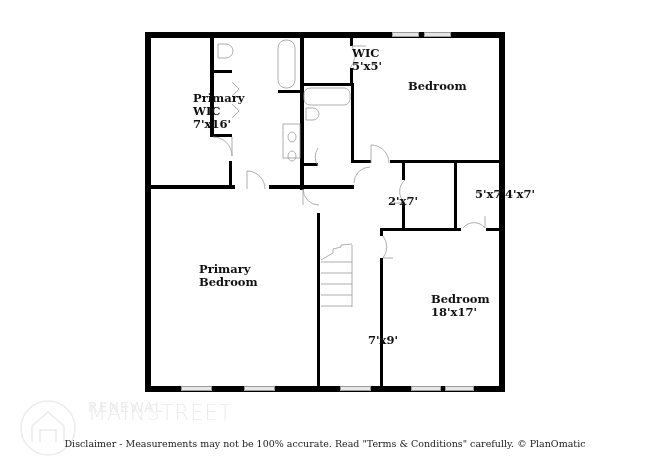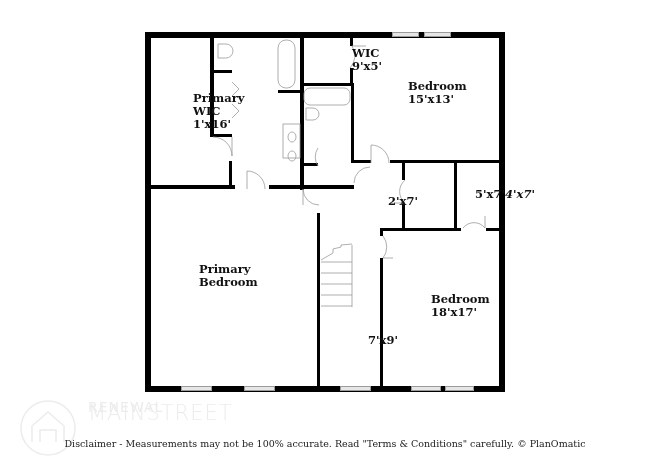--- a/index.html
+++ b/index.html
@@ -94,42 +94,41 @@
       <path d="M463 228 a14 14 0 0 1 22 0 v-12"></path>
 
       <path d="M321 262 h31 M321 273 h31 M321 284 h31 M321 295 h31 M321 306 h31"></path>
       <path d="M352 245 v62 M321 260 l12 -7 v-4 l8 -2 v-2 l11 -1"></path>
     </g>
   </svg>
 
   <div class="label" style="left:145px;top:92px;width:70px;">
     <span>Primary</span>
     <span>WIC</span>
-    <span>1'x16'</span>
+    <span>7'x16'</span>
   </div>
 
   <div class="label" style="left:304px;top:47px;width:46px;">
     <span>WIC</span>
-    <span>9'x5'</span>
+    <span>5'x5'</span>
   </div>
 
   <div class="label" style="left:360px;top:80px;width:140px;">
     <span>Bedroom</span>
-    <span>15'x13'</span>
   </div>
 
   <div class="label" style="left:340px;top:195px;width:40px;">
     <span>2'x7'</span>
   </div>
 
   <div class="label" style="left:427px;top:188px;width:50px;">
     <span>5'x7'</span>
   </div>
 
-  <div class="label" style="left:457px;top:188px;width:43px;font-style:italic;">
+  <div class="label" style="left:457px;top:188px;width:43px;">
     <span>4'x7'</span>
   </div>
 
   <div class="label" style="left:151px;top:263px;width:166px;">
     <span>Primary</span>
     <span>Bedroom</span>
   </div>
 
   <div class="label" style="left:383px;top:293px;width:116px;">
     <span>Bedroom</span>

